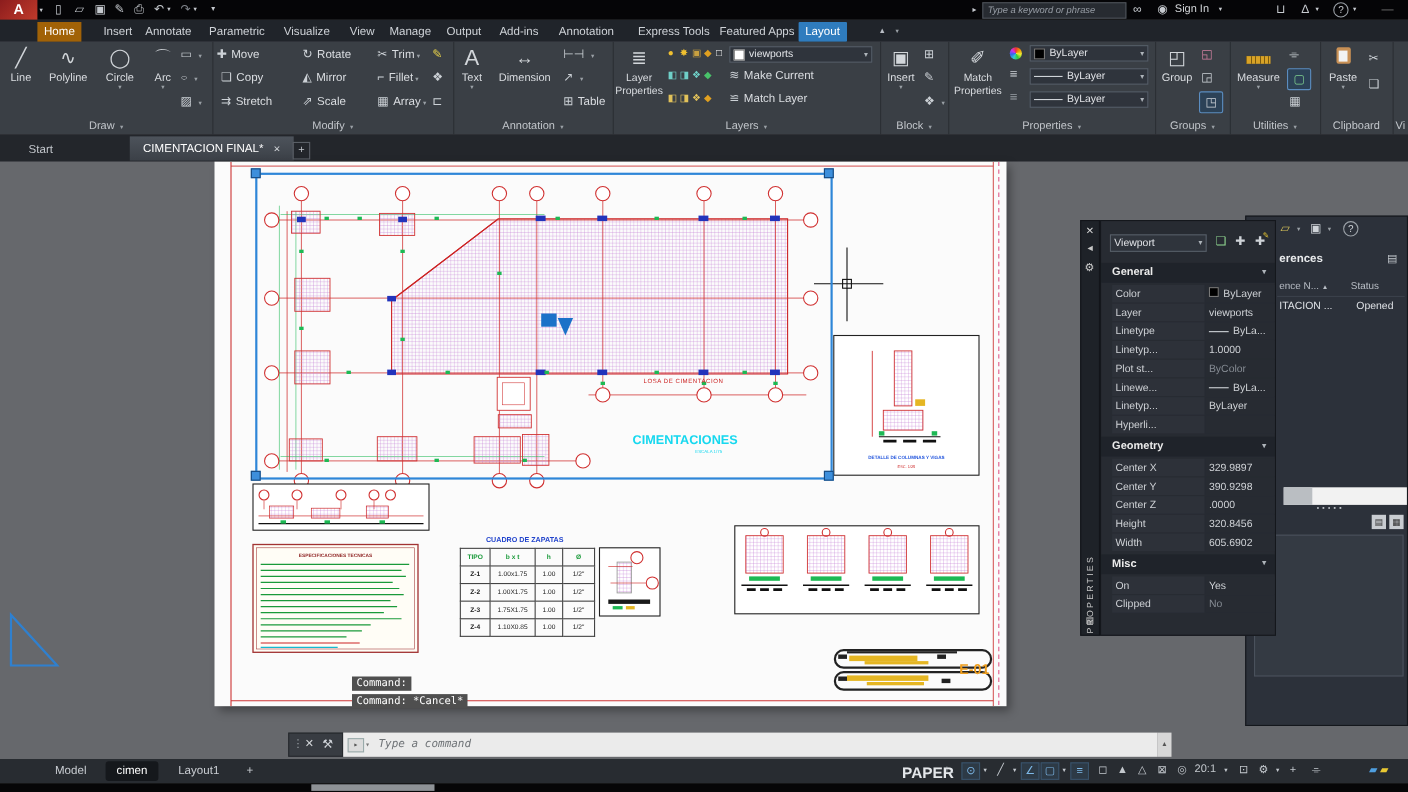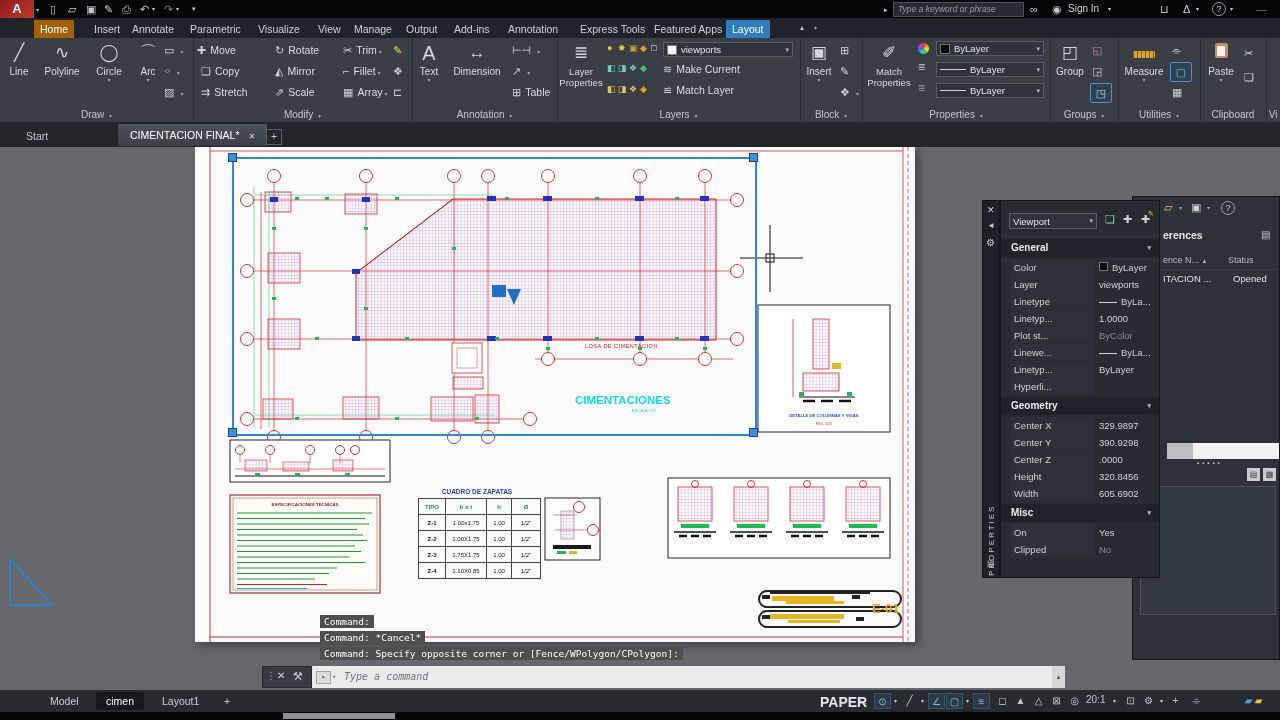--- a/index.html
+++ b/index.html
@@ -595,21 +595,20 @@
   <div class="abs" style="left:770px;top:614px;width:74px;height:5px;background:#e5b623"></div>
   <div class="abs" style="left:788px;top:620px;width:52px;height:3px;background:#e5b623"></div>
   <div class="abs" style="left:762px;top:595px;width:8px;height:4px;background:#222"></div>
   <div class="abs" style="left:852px;top:595px;width:8px;height:4px;background:#222"></div>
   <div class="abs" style="left:762px;top:615px;width:8px;height:4px;background:#222"></div>
   <div class="abs" style="left:856px;top:617px;width:8px;height:4px;background:#222"></div>
   <div class="abs" style="left:872px;top:601px;font-size:13px;font-weight:bold;color:#ef9f1f">E-01</div>
 
   <div class="abs chip" style="top:615px">Command:</div>
   <div class="abs chip" style="top:631px">Command: *Cancel*</div>
-  <div class="abs chip" style="top:647px">Command: Specify opposite corner or [Fence/WPolygon/CPolygon]:</div>
 
   <div class="abs cmdbar">
     <div class="abs cmdl">
       <span class="abs" style="left:3px;top:3px;color:#9aa0a6;font-size:10px">⋮</span>
       <span class="abs" style="left:14px;top:3px;color:#d4d7da;font-size:10px">✕</span>
       <span class="abs" style="left:30px;top:3px;color:#cfd3d8;font-size:11px">⚒</span>
     </div>
     <div class="abs cmdf">
       <span class="abs" style="left:4px;top:5px;width:13px;height:11px;border:1px solid #9aa;background:#dcdcdc;font-size:7px;line-height:11px;text-align:center;color:#555;font-style:normal">▸</span>
       <span class="abs" style="left:20px;top:0;font-size:7px;color:#777;font-style:normal">▾</span>

